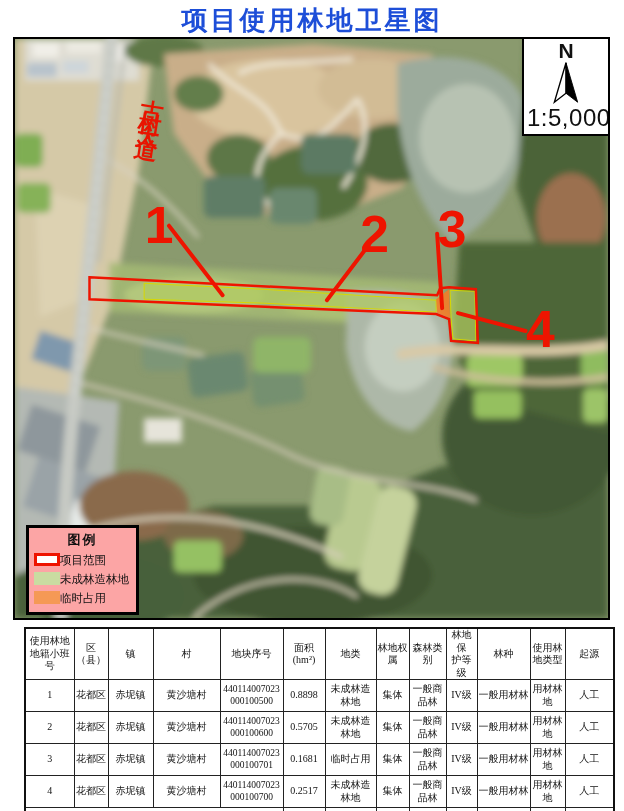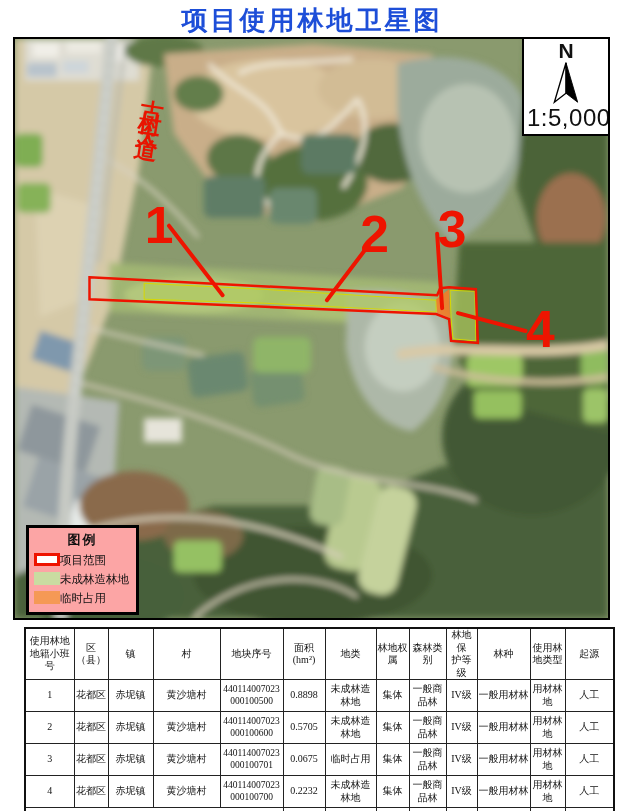--- a/index.html
+++ b/index.html
@@ -254,36 +254,36 @@
       <td>一般用材林</td>
       <td>用材林地</td>
       <td>人工</td>
     </tr>
     <tr class="data-row">
       <td>3</td>
       <td>花都区</td>
       <td>赤坭镇</td>
       <td>黄沙塘村</td>
       <td class="code">440114007023000100701</td>
-      <td>0.0675</td>
+      <td>0.1681</td>
       <td>临时占用</td>
       <td>集体</td>
       <td>一般商品林</td>
       <td>IV级</td>
       <td>一般用材林</td>
       <td>用材林地</td>
       <td>人工</td>
     </tr>
     <tr class="data-row">
       <td>4</td>
       <td>花都区</td>
       <td>赤坭镇</td>
       <td>黄沙塘村</td>
       <td class="code">440114007023000100700</td>
-      <td>0.2232</td>
+      <td>0.2517</td>
       <td>未成林造林地</td>
       <td>集体</td>
       <td>一般商品林</td>
       <td>IV级</td>
       <td>一般用材林</td>
       <td>用材林地</td>
       <td>人工</td>
     </tr>
     <tr class="total-row">
       <td colspan="5">合计</td>

